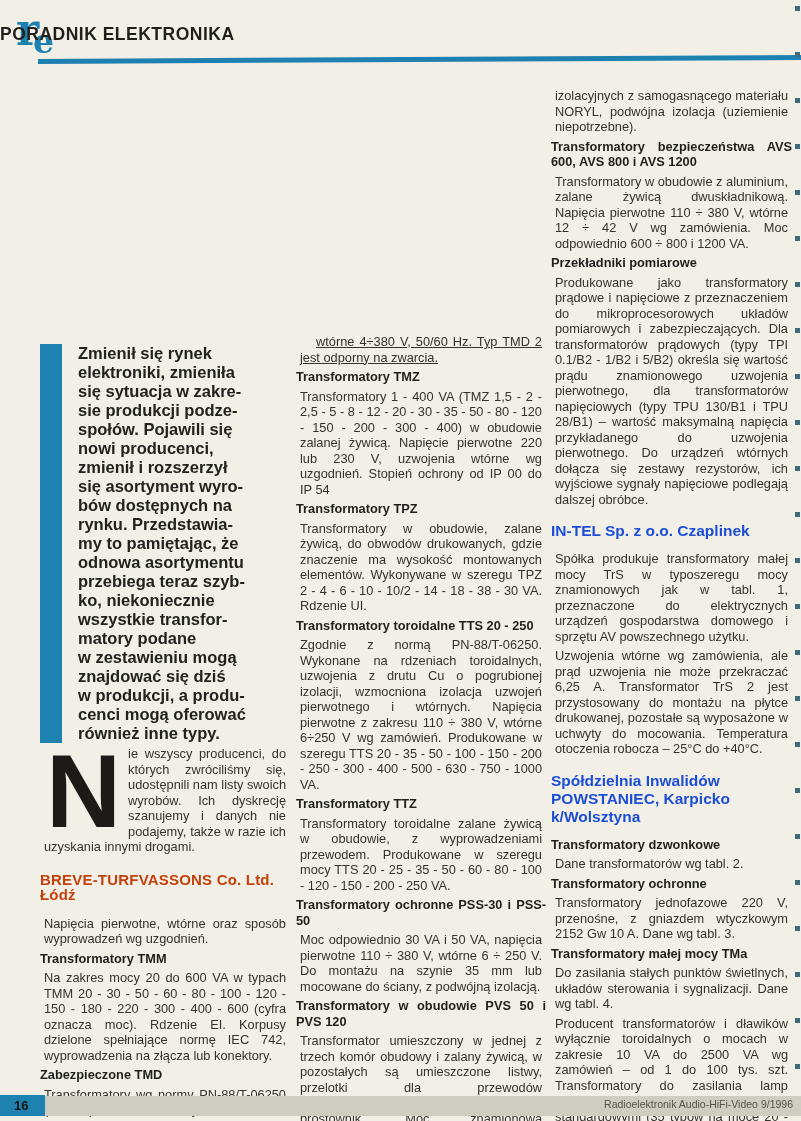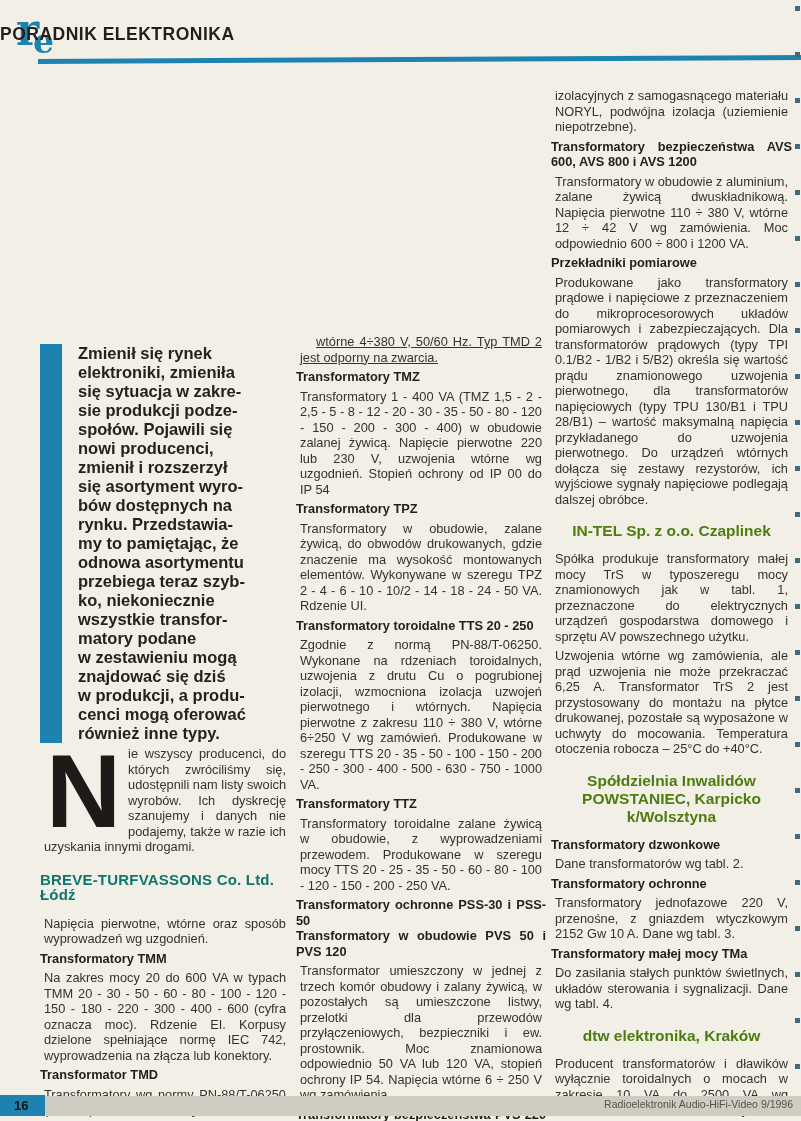--- a/index.html
+++ b/index.html
@@ -23,26 +23,26 @@
   
   .intro{position:absolute;left:40px;top:344px;width:250px;display:flex;}
   .intro-bar{width:22px;min-height:396px;background:#1e82b0;flex:0 0 22px;}
   .intro-text{margin:0 7px 0 16px;font-weight:bold;font-size:16.5px;line-height:19px;
     white-space:pre-line;color:#24221e;}
   
   .col{position:absolute;font-size:12.8px;line-height:15.5px;text-align:justify;color:#34322c;}
   .col p{margin:4px;}
   .col .sub{font-weight:bold;color:#211f1b;}
   .col .ind{text-indent:16px;text-decoration:underline;}
-  .col .h2{font-weight:bold;font-size:15.5px;line-height:18px;color:#4d7c0f;
-    margin:15px 0 11px;text-align:center;white-space:pre-line;}
+  .col .h2{font-weight:bold;font-size:15.5px;line-height:18px;color:#1d4ed8;
+    margin:15px 0 11px;text-align:left;white-space:pre-line;}
   .col-left{left:40px;top:742px;width:250px;}
   .col-mid{left:296px;top:330px;width:250px;}
   .col-right{left:551px;top:84px;width:241px;}
-  .company{font-weight:bold;font-size:15px;letter-spacing:.2px;color:#0f766e;
+  .company{font-weight:bold;font-size:15px;letter-spacing:.2px;color:#c2410c;
     margin:17px 0 13px;text-align:left;}
   .lead .dropcap{float:left;font-weight:bold;font-size:104px;line-height:78px;
     letter-spacing:-3px;margin:6px 10px 0 2px;color:#1d1b17;}
   
   .edge-marks{position:absolute;right:1px;top:6px;width:5px;height:1064px;
     background:repeating-linear-gradient(to bottom,#3f6b7d 0 5px,rgba(0,0,0,0) 5px 46px);}
   
   .footer-band{position:absolute;left:0;top:1096px;width:801px;height:20px;background:#cfccc2;}
   .pagenum-box{position:absolute;left:0;top:1095px;width:45px;height:21px;background:#1e82b0;}
   .pagenum-box span{display:block;padding:3px 16px 0 14px;font-weight:bold;font-size:13px;color:#17150f;}
@@ -87,35 +87,36 @@
   </div>
 
   <section class="col col-left">
     <p class="lead">
       <span class="dropcap">N</span><span>ie wszyscy producenci, do których zwróciliśmy się, udostępnili nam listy swoich wyrobów. Ich dyskrecję szanujemy i danych nie podajemy, także w razie ich uzyskania innymi drogami.</span>
     </p>
     <div class="company">BREVE-TURFVASSONS Co. Ltd. Łódź</div>
     <p>Napięcia pierwotne, wtórne oraz sposób wyprowadzeń wg uzgodnień.</p>
     <div class="sub">Transformatory TMM</div>
     <p>Na zakres mocy 20 do 600 VA w typach TMM 20 - 30 - 50 - 60 - 80 - 100 - 120 - 150 - 180 - 220 - 300 - 400 - 600 (cyfra oznacza moc). Rdzenie EI. Korpusy dzielone spełniające normę IEC 742, wyprowadzenia na złącza lub konektory.</p>
-    <div class="sub">Transformator TMD</div>
+    <div class="sub">Zabezpieczone TMD</div>
     <p>Transformatory wg normy PN-88/T-06250 (IEC 65). Na zakres mocy 2 do 30 VA w szeregu TMD 2 - 5 - 8 - 12 - 20 - 30, przystosowane do montażu w płytkach drukowanych. Rdzenie EI. Napięcia wg zamówień: pierwotne 110÷380 V</p>
   </section>
 
   <section class="col col-mid">
     <p class="ind">wtórne 4÷380 V, 50/60 Hz. Typ TMD 2 jest odporny na zwarcia.</p>
     <div class="sub">Transformatory TMZ</div>
     <p>Transformatory 1 - 400 VA (TMZ 1,5 - 2 - 2,5 - 5 - 8 - 12 - 20 - 30 - 35 - 50 - 80 - 120 - 150 - 200 - 300 - 400) w obudowie zalanej żywicą. Napięcie pierwotne 220 lub 230 V, uzwojenia wtórne wg uzgodnień. Stopień ochrony od IP 00 do IP 54</p>
     <div class="sub">Transformatory TPZ</div>
-    <p>Transformatory w obudowie, zalane żywicą, do obwodów drukowanych, gdzie znaczenie ma wysokość montowanych elementów. Wykonywane w szeregu TPZ 2 - 4 - 6 - 10 - 10/2 - 14 - 18 - 24 - 50 VA. Rdzenie UI.</p>
+    <p>Transformatory w obudowie, zalane żywicą, do obwodów drukowanych, gdzie znaczenie ma wysokość montowanych elementów. Wykonywane w szeregu TPZ 2 - 4 - 6 - 10 - 10/2 - 14 - 18 - 38 - 30 VA. Rdzenie UI.</p>
     <div class="sub">Transformatory toroidalne TTS 20 - 250</div>
     <p>Zgodnie z normą PN-88/T-06250. Wykonane na rdzeniach toroidalnych, uzwojenia z drutu Cu o pogrubionej izolacji, wzmocniona izolacja uzwojeń pierwotnego i wtórnych. Napięcia pierwotne z zakresu 110 ÷ 380 V, wtórne 6÷250 V wg zamówień. Produkowane w szeregu TTS 20 - 35 - 50 - 100 - 150 - 200 - 250 - 300 - 400 - 500 - 630 - 750 - 1000 VA.</p>
     <div class="sub">Transformatory TTZ</div>
     <p>Transformatory toroidalne zalane żywicą w obudowie, z wyprowadzeniami przewodem. Produkowane w szeregu mocy TTS 20 - 25 - 35 - 50 - 60 - 80 - 100 - 120 - 150 - 200 - 250 VA.</p>
     <div class="sub">Transformatory ochronne PSS-30 i PSS-50</div>
+    <p>Moc odpowiednio 30 VA i 50 VA, napięcia pierwotne 110 ÷ 380 V, wtórne 6 ÷ 250 V. Do montażu na szynie 35 mm lub mocowane do ściany, z podwójną izolacją.</p>
     <div class="sub">Transformatory w obudowie PVS 50 i PVS 120</div>
     <p>Transformator umieszczony w jednej z trzech komór obudowy i zalany żywicą, w pozostałych są umieszczone listwy, przelotki dla przewodów przyłączeniowych, bezpieczniki i ew. prostownik. Moc znamionowa odpowiednio 50 VA lub 120 VA, stopień ochrony IP 54. Napięcia wtórne 6 ÷ 250 V wg zamówienia.</p>
     <div class="sub">Transformatory bezpieczeństwa PVS 220 i PVS 300</div>
     <p>Zgodnie z normą IEC 742 (EN 60742) PN-88/E-08105, stopień ochrony IP 44, moc znamionowa odpowiednio 220 VA i 300 VA. Napięcie pierwotne 220 V 50/60 Hz, napięcie wtórne 12 - 24 - 36 lub 42 V wg zamówienia. Zabezpieczone bezpiecznikiem termicznym wielokrotnym niesamopowtarzalnym WEBER. W obudowach</p>
   </section>
 
   <section class="col col-right">
     <p>izolacyjnych z samogasnącego materiału NORYL, podwójna izolacja (uziemienie niepotrzebne).</p>
     <div class="sub">Transformatory bezpieczeństwa AVS 600, AVS 800 i AVS 1200</div>
     <p>Transformatory w obudowie z aluminium, zalane żywicą dwuskładnikową. Napięcia pierwotne 110 ÷ 380 V, wtórne 12 ÷ 42 V wg zamówienia. Moc odpowiednio 600 ÷ 800 i 1200 VA.</p>
@@ -126,21 +127,20 @@
     <p>Uzwojenia wtórne wg zamówienia, ale prąd uzwojenia nie może przekraczać 6,25 A. Transformator TrS 2 jest przystosowany do montażu na płytce drukowanej, pozostałe są wyposażone w uchwyty do mocowania. Temperatura otoczenia robocza – 25°C do +40°C.</p>
     <div class="h2">Spółdzielnia Inwalidów
 POWSTANIEC, Karpicko
 k/Wolsztyna</div>
     <div class="sub">Transformatory dzwonkowe</div>
     <p>Dane transformatorów wg tabl. 2.</p>
     <div class="sub">Transformatory ochronne</div>
     <p>Transformatory jednofazowe 220 V, przenośne, z gniazdem wtyczkowym 2152 Gw 10 A. Dane wg tabl. 3.</p>
     <div class="sub">Transformatory małej mocy TMa</div>
     <p>Do zasilania stałych punktów świetlnych, układów sterowania i sygnalizacji. Dane wg tabl. 4.</p>
-    <div class="h2">dtw elektronika, Kraków</div>
     <p>Producent transformatorów i dławików wyłącznie toroidalnych o mocach w zakresie 10 VA do 2500 VA wg zamówień – od 1 do 100 tys. szt. Transformatory do zasilania lamp halogenowych są wykonaniami standardowymi (35 typów na moce 20 - 35 - 50 - 60 - 100 - 150 - 200 - 250 i 300 VA) na napięcia sieci 220, 230 i 240 V, uzwojenia wtórne pod 100% obciążeniem – 11,4 V.</p>
 
   </section>
 
   <div class="edge-marks"></div>
 
   <div class="footer-band"></div>
   <div class="pagenum-box">
     <span>16</span>
   </div>

